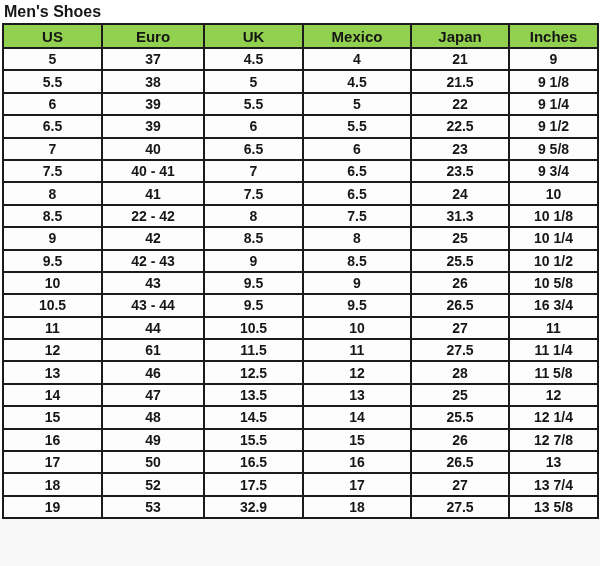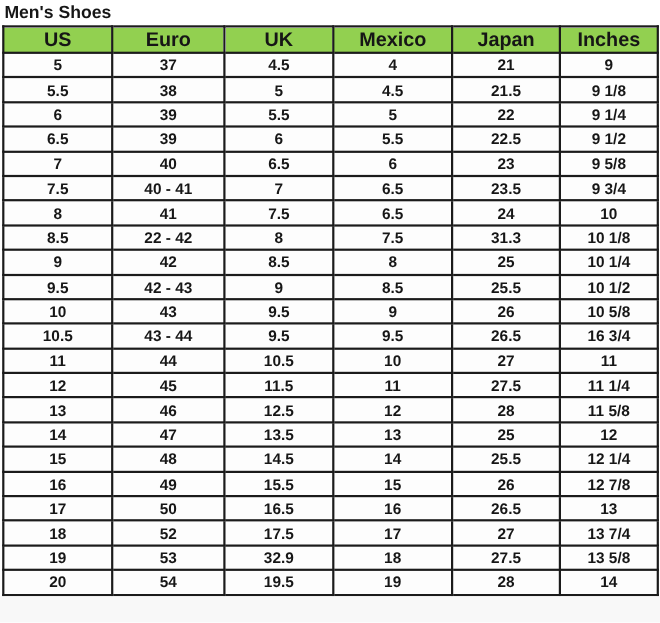--- a/index.html
+++ b/index.html
@@ -41,21 +41,21 @@
     border: 2px solid var(--border, #1b1b1b);
     text-align: center;
     vertical-align: middle;
     font-weight: bold;
     white-space: nowrap;
     overflow: hidden;
     padding: 0;
   }
   .size-table th {
     background: var(--header-bg, #92d050);
-    font-size: 18px;
+    font-size: 15px;
     height: 22px;
     text-align: center;
   }
   .size-table td {
     background: var(--cell-bg, #fdfdfd);
     font-size: 14px;
     height: 20.4px;
   }
   .footer-area {
     flex: 1 1 auto;
@@ -188,21 +188,21 @@
       <tr>
         <td>11</td>
         <td>44</td>
         <td>10.5</td>
         <td>10</td>
         <td>27</td>
         <td>11</td>
       </tr>
       <tr>
         <td>12</td>
-        <td>45</td>
+        <td>61</td>
         <td>11.5</td>
         <td>11</td>
         <td>27.5</td>
         <td>11 1/4</td>
       </tr>
       <tr>
         <td>13</td>
         <td>46</td>
         <td>12.5</td>
         <td>12</td>
@@ -250,24 +250,16 @@
         <td>13 7/4</td>
       </tr>
       <tr>
         <td>19</td>
         <td>53</td>
         <td>32.9</td>
         <td>18</td>
         <td>27.5</td>
         <td>13 5/8</td>
       </tr>
-      <tr>
-        <td>20</td>
-        <td>54</td>
-        <td>19.5</td>
-        <td>19</td>
-        <td>28</td>
-        <td>14</td>
-      </tr>
     </tbody>
 </table>
 
 <div class="footer-area"></div>
 
 </body></html>

